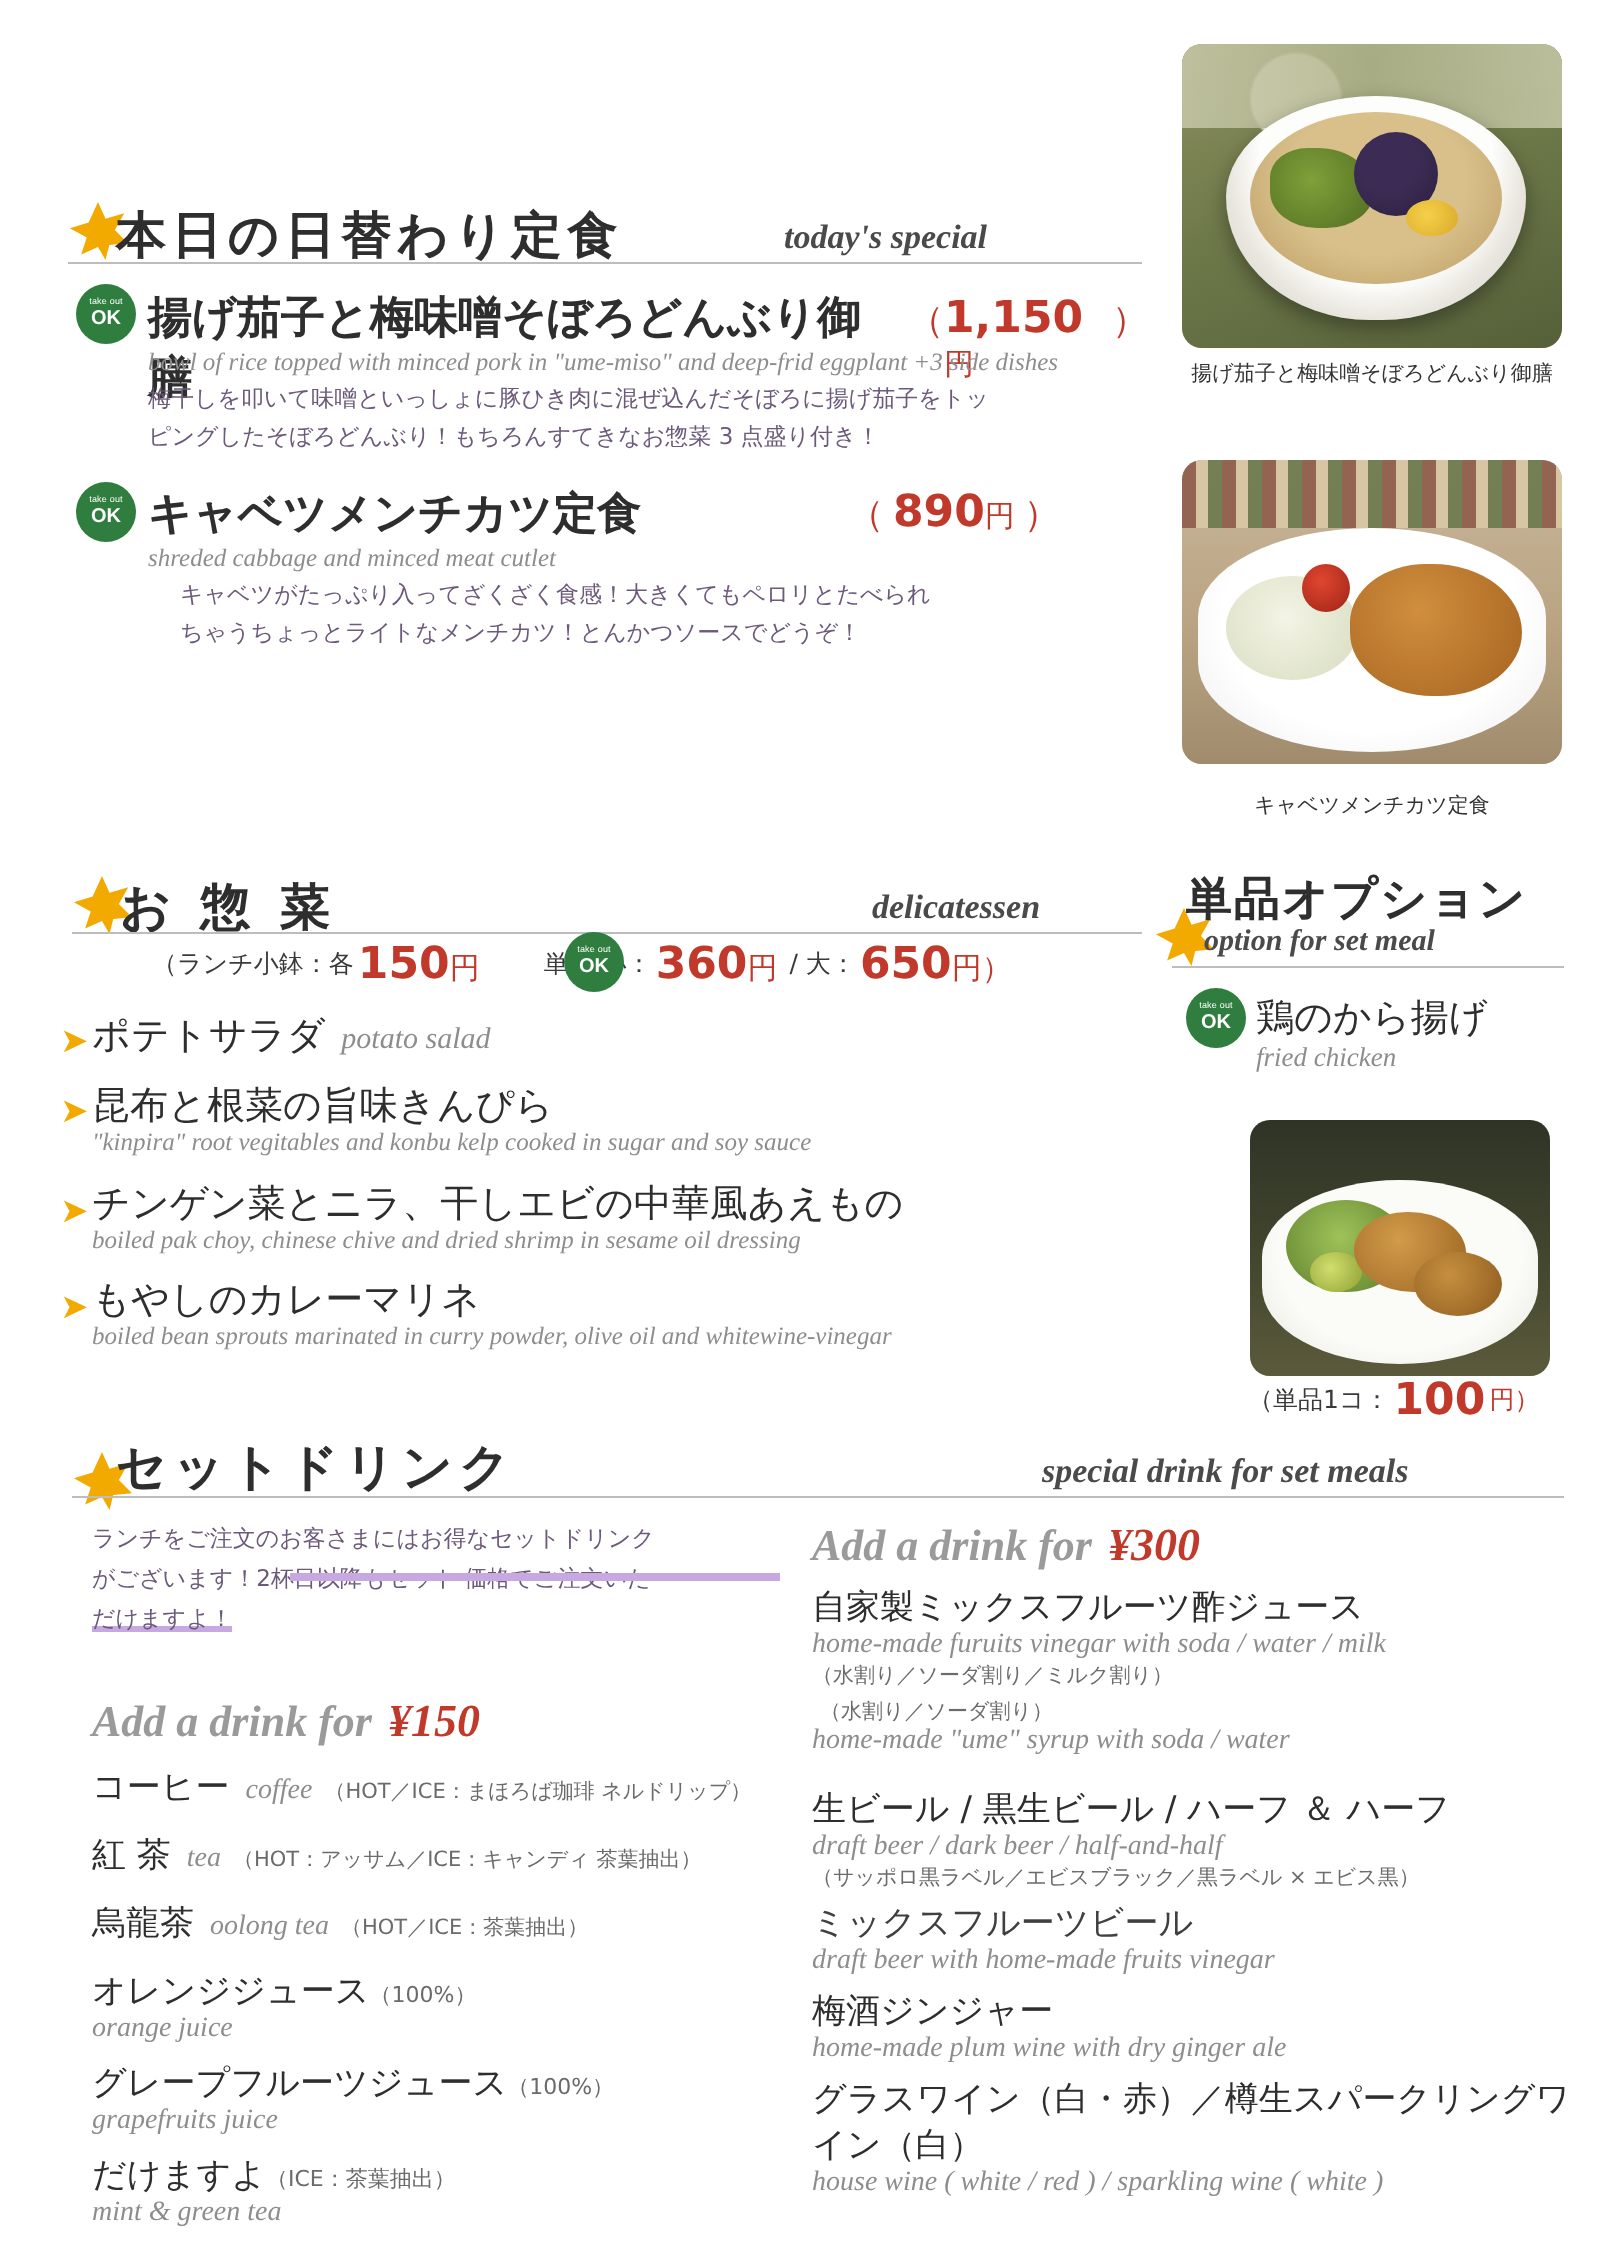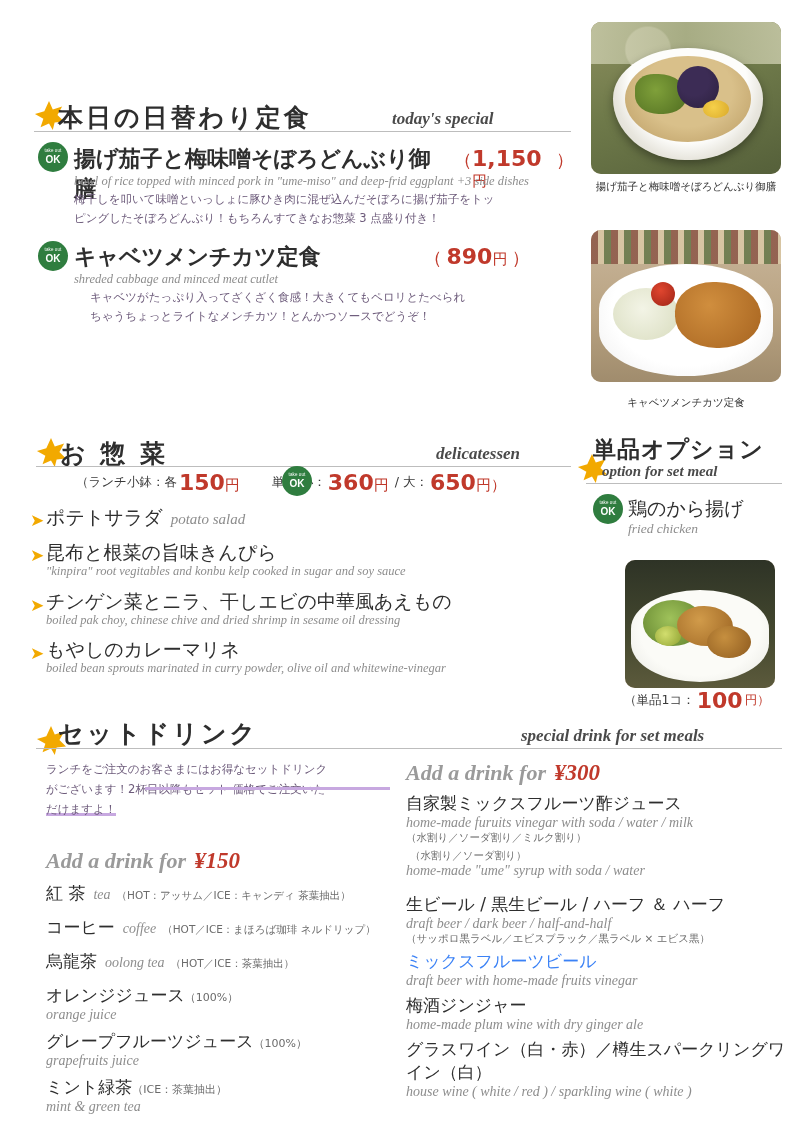--- a/index.html
+++ b/index.html
@@ -359,28 +359,28 @@
   <div style="position:absolute; left:145px; top:778px; width:245px; height:14px;
               background: linear-gradient(transparent 62%, #c7a8e0 62%, #c7a8e0 88%, transparent 88%);"></div>
 
   <div style="position:absolute; left:46px; top:848px; display:flex; align-items:baseline;">
     <span style="font-family:'Liberation Serif',serif; font-style:italic; font-weight:bold; font-size:22px; color:#9a9a9a;">Add a drink for</span>
     <span style="font-family:'Liberation Serif',serif; font-style:italic; font-weight:bold; font-size:23px; color:#c0392b; margin-left:8px;">¥150</span>
   </div>
 
   <div style="position:absolute; left:46px; top:882px; width:380px;">
     <div style="display:flex; align-items:baseline; height:34px;">
+      <span class="jp" style="font-size:17px; color:#2e2e2e;">コーヒー</span>
+      <span class="en" style="font-size:14px; margin-left:8px;">coffee</span>
+      <span class="jp" style="font-size:10.5px; color:#6b6b6b; margin-left:6px;">（HOT／ICE：まほろば珈琲 ネルドリップ）</span>
+    </div>
+    <div style="display:flex; align-items:baseline; height:34px;">
       <span class="jp" style="font-size:17px; color:#2e2e2e;">紅 茶</span>
       <span class="en" style="font-size:14px; margin-left:8px;">tea</span>
       <span class="jp" style="font-size:10.5px; color:#6b6b6b; margin-left:6px;">（HOT：アッサム／ICE：キャンディ 茶葉抽出）</span>
-    </div>
-    <div style="display:flex; align-items:baseline; height:34px;">
-      <span class="jp" style="font-size:17px; color:#2e2e2e;">コーヒー</span>
-      <span class="en" style="font-size:14px; margin-left:8px;">coffee</span>
-      <span class="jp" style="font-size:10.5px; color:#6b6b6b; margin-left:6px;">（HOT／ICE：まほろば珈琲 ネルドリップ）</span>
     </div>
     <div style="display:flex; align-items:baseline; height:34px;">
       <span class="jp" style="font-size:17px; color:#2e2e2e;">烏龍茶</span>
       <span class="en" style="font-size:14px; margin-left:8px;">oolong tea</span>
       <span class="jp" style="font-size:10.5px; color:#6b6b6b; margin-left:6px;">（HOT／ICE：茶葉抽出）</span>
     </div>
     <div style="height:46px;">
       <div style="display:flex; align-items:baseline;">
         <span class="jp" style="font-size:17px; color:#2e2e2e;">オレンジジュース</span>
         <span class="jp" style="font-size:11px; color:#6b6b6b;">（100%）</span>
@@ -389,21 +389,21 @@
     </div>
     <div style="height:46px;">
       <div style="display:flex; align-items:baseline;">
         <span class="jp" style="font-size:17px; color:#2e2e2e;">グレープフルーツジュース</span>
         <span class="jp" style="font-size:11px; color:#6b6b6b;">（100%）</span>
       </div>
       <div class="en" style="font-size:14px;">grapefruits juice</div>
     </div>
     <div style="height:44px;">
       <div style="display:flex; align-items:baseline;">
-        <span class="jp" style="font-size:17px; color:#2e2e2e;">ミント緑茶</span>
+        <span class="jp" style="font-size:17px; color:#2e2e2e;">だけますよ</span>
         <span class="jp" style="font-size:11px; color:#6b6b6b;">（ICE：茶葉抽出）</span>
       </div>
       <div class="en" style="font-size:14px;">mint &amp; green tea</div>
     </div>
   </div>
 
   <div style="position:absolute; left:406px; top:760px; display:flex; align-items:baseline;">
     <span style="font-family:'Liberation Serif',serif; font-style:italic; font-weight:bold; font-size:22px; color:#9a9a9a;">Add a drink for</span>
     <span style="font-family:'Liberation Serif',serif; font-style:italic; font-weight:bold; font-size:23px; color:#c0392b; margin-left:8px;">¥300</span>
   </div>
@@ -419,21 +419,21 @@
         <span class="jp" style="font-size:10.5px; color:#6b6b6b; margin-left:4px;">（水割り／ソーダ割り）</span>
       </div>
       <div class="en" style="font-size:14px;">home-made "ume" syrup with soda / water</div>
     </div>
     <div style="height:57px;">
       <div class="jp" style="font-size:17px; color:#2e2e2e;">生ビール / 黒生ビール / ハーフ ＆ ハーフ</div>
       <div class="en" style="font-size:14px;">draft beer / dark beer / half-and-half</div>
       <div class="jp" style="font-size:10.5px; color:#6b6b6b;">（サッポロ黒ラベル／エビスブラック／黒ラベル × エビス黒）</div>
     </div>
     <div style="height:44px;">
-      <div class="jp" style="font-size:17px; color:#3b82f6;">ミックスフルーツビール</div>
+      <div class="jp" style="font-size:17px; color:#404040;">ミックスフルーツビール</div>
       <div class="en" style="font-size:14px;">draft beer  with home-made fruits vinegar</div>
     </div>
     <div style="height:44px;">
       <div class="jp" style="font-size:17px; color:#2e2e2e;">梅酒ジンジャー</div>
       <div class="en" style="font-size:14px;">home-made plum wine with dry ginger ale</div>
     </div>
     <div style="height:44px;">
       <div class="jp" style="font-size:17px; color:#2e2e2e;">グラスワイン（白・赤）／樽生スパークリングワイン（白）</div>
       <div class="en" style="font-size:14px;">house wine ( white / red ) / sparkling wine ( white )</div>
     </div>

